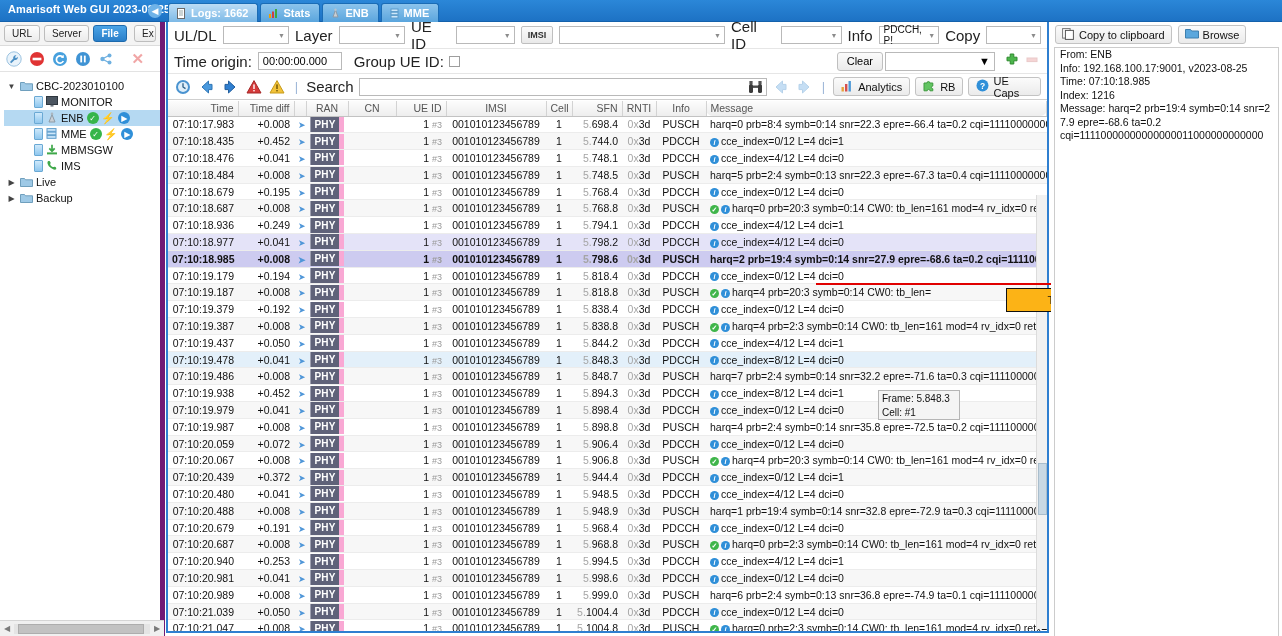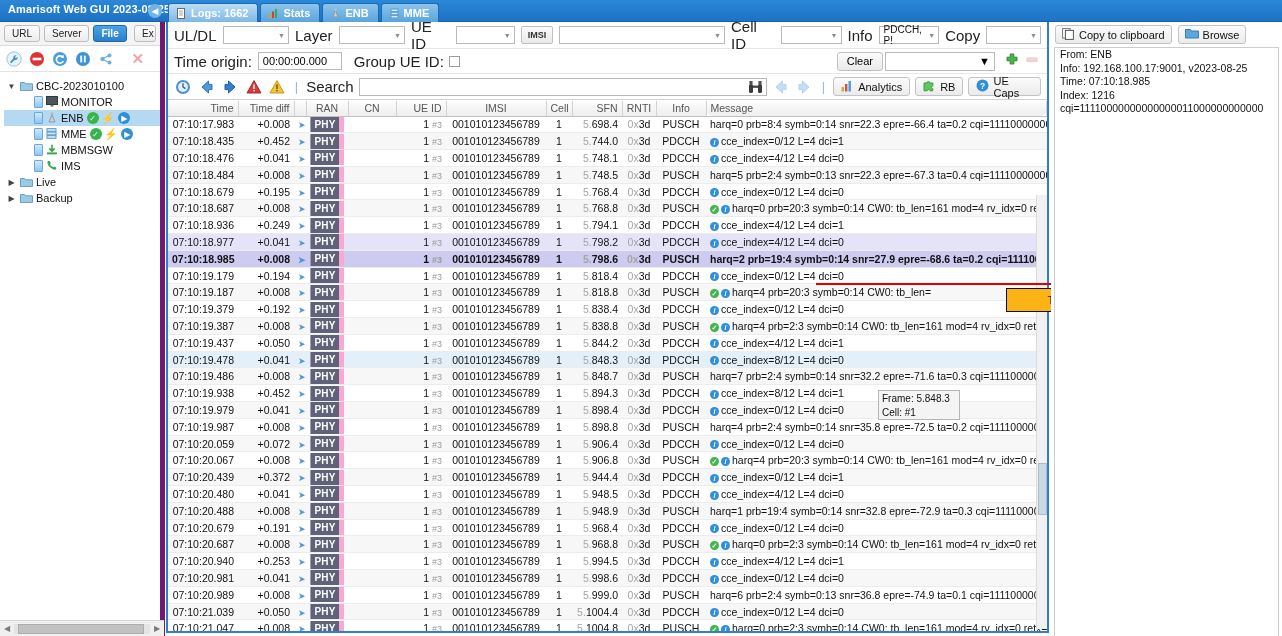--- a/index.html
+++ b/index.html
@@ -1106,17 +1106,18 @@
             </svg>
         </span>
         <span>Browse</span>
       </div>
     </div>
     <div class="rp-body">
       <div>From: ENB</div>
       <div>Info: 192.168.100.17:9001, v2023-08-25</div>
       <div>Time: 07:10:18.985</div>
       <div>Index: 1216</div>
+      <div>Message: harq=2 prb=19:4 symb=0:14 snr=27.9 epre=-68.6 ta=0.2</div>
       <div>cqi=11110000000000000011000000000000</div>
     </div>
   </div>
 
 </div>
 
 </body></html>

